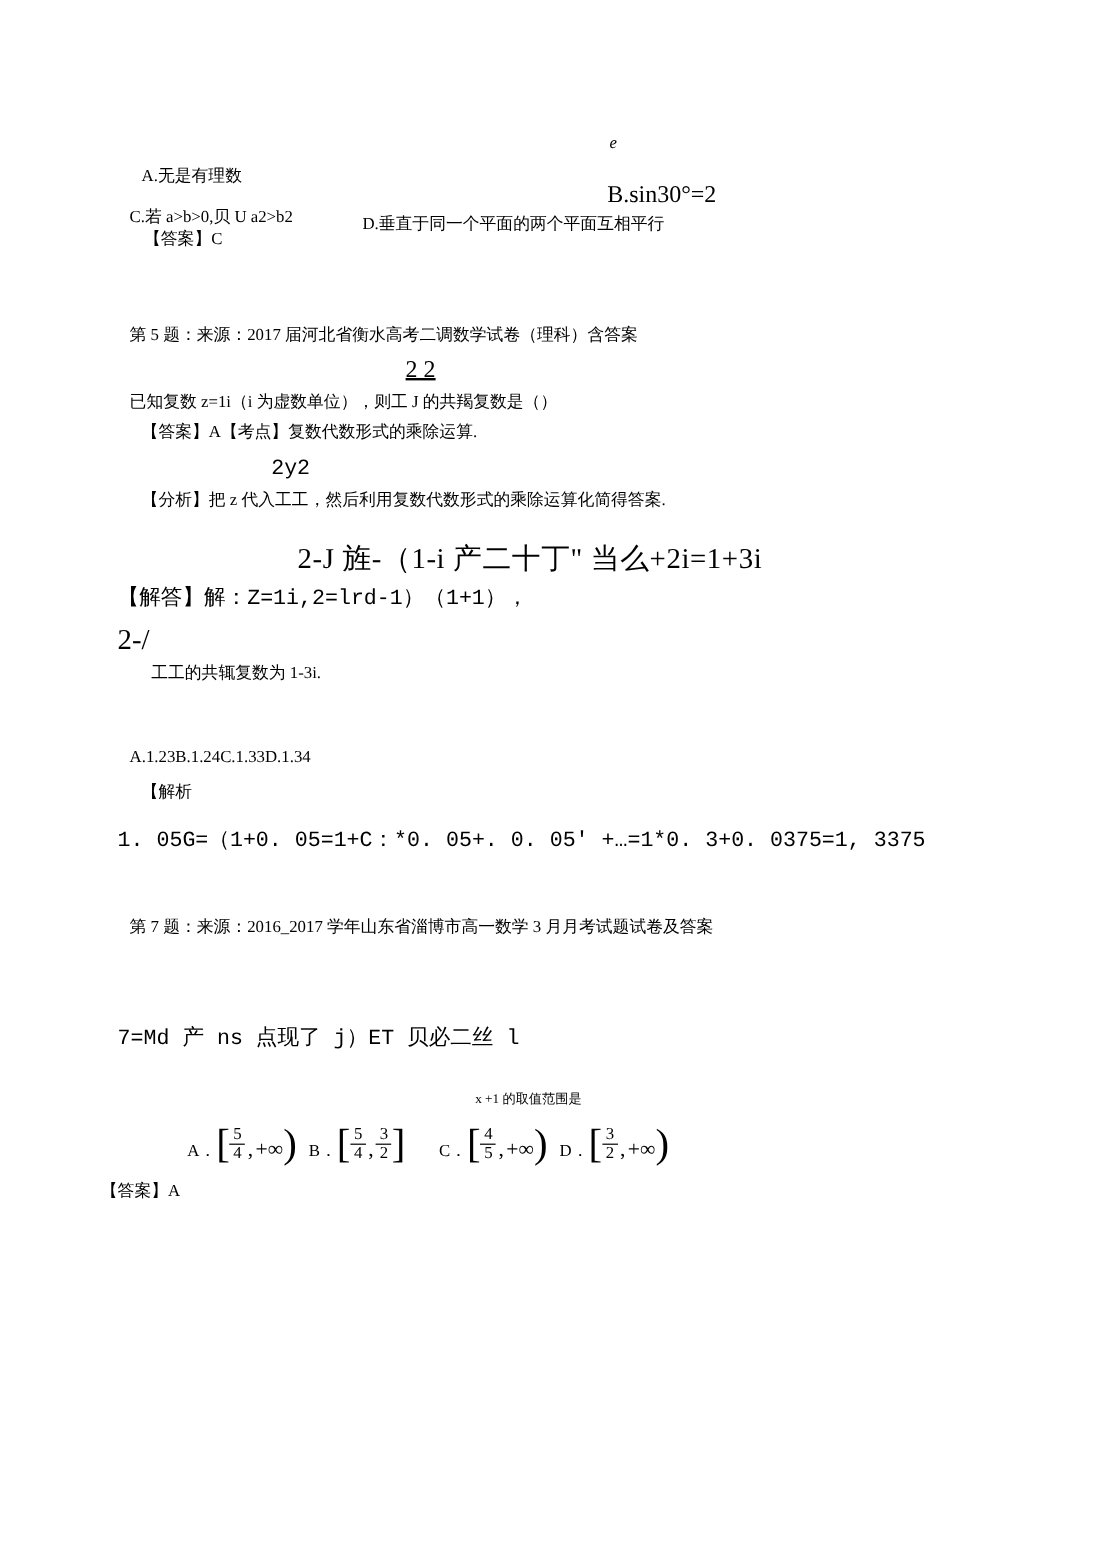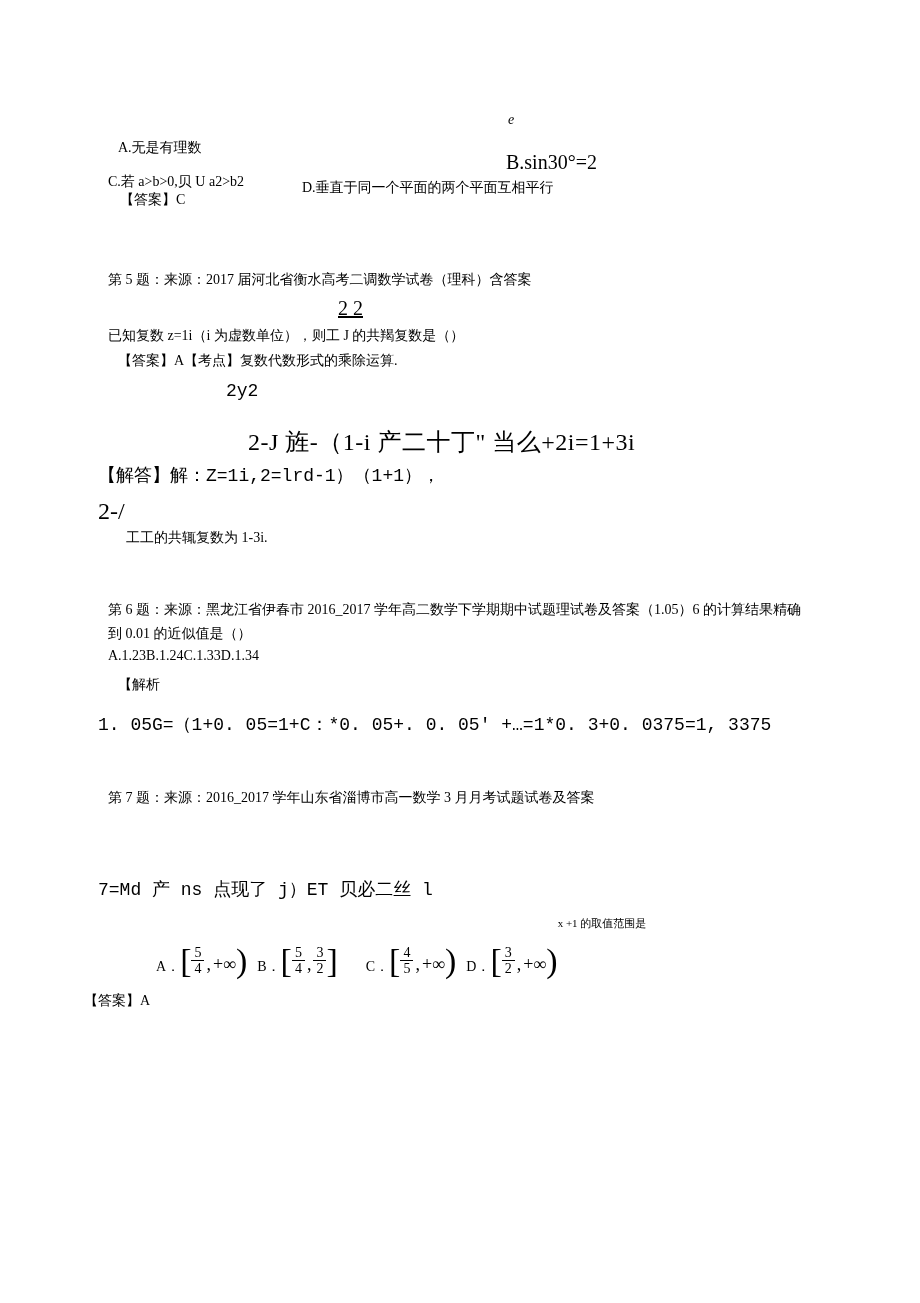--- a/index.html
+++ b/index.html
@@ -46,37 +46,37 @@
     <div class="abs" style="left:194px; top:68px;">D.垂直于同一个平面的两个平面互相平行</div>
     <div class="abs" style="left:12px; top:80px;">【答案】C</div>
   </div>
 
   <div style="margin-top:70px;">
     <div>第 5 题：来源：2017 届河北省衡水高考二调数学试卷（理科）含答案</div>
     <div class="formula" style="margin-left:230px; margin-top:4px; text-decoration:underline;">2    2</div>
     <div class="mt4">已知复数 z=1i（i 为虚数单位），则工 J 的共羯复数是（）</div>
     <div class="indent mt6">【答案】A【考点】复数代数形式的乘除运算.</div>
     <div class="formula2" style="margin-left:118px; margin-top:8px;">2y2</div>
+    <div class="indent mt4">【分析】把 z 代入工工，然后利用复数代数形式的乘除运算化简得答案.</div>
     <div class="big" style="margin-left:140px; margin-top:22px; letter-spacing:0.5px;">2-J 旌-（1-i 产二十丁" 当么+2i=1+3i</div>
     <div class="formula2 mt4" style="margin-left:-10px;">【解答】解：Z=1i,2=lrd-1）（1+1），</div>
     <div class="big" style="margin-left:-10px; margin-top:6px;">2-/</div>
     <div class="indent2">工工的共辄复数为 1-3i.</div>
   </div>
 
   <div style="margin-top:50px;">
-    <div style="line-height:1.7;">第 6 题：来源：黑龙江省伊春市 2016_2017 学年高二数学下学期期中试题理试卷及答案（1.05）6 的计算结果精确到 0.01 的近似值是（）</div>
     <div>A.1.23B.1.24C.1.33D.1.34</div>
     <div class="indent" style="margin-top:10px;">【解析</div>
     <div class="formula2" style="margin-top:18px; margin-left:-10px;">1. 05G=（1+0. 05=1+C：*0. 05+. 0. 05' +…=1*0. 3+0. 0375=1, 3375</div>
   </div>
 
   <div style="margin-top:50px;">
     <div>第 7 题：来源：2016_2017 学年山东省淄博市高一数学 3 月月考试题试卷及答案</div>
     <div class="formula2" style="margin-top:70px; margin-left:-10px;">7=Md 产 ns 点现了 j）ET 贝必二丝 l</div>
-    <div class="tiny serif" style="margin-top:13px; margin-left:288px;text-align:center;">x +1 的取值范围是</div>
+    <div class="tiny serif" style="margin-top:30px; margin-left:288px;">x +1 的取值范围是</div>
 
     <div class="optrow" style="margin-top:14px; margin-left:48px;">
 
       <div class="opt">
         <span>A．</span>
         <span class="bracket">[</span>
         <span class="frac">
             <span class="num">5</span>
             <span class="den">4</span>
           </span>

